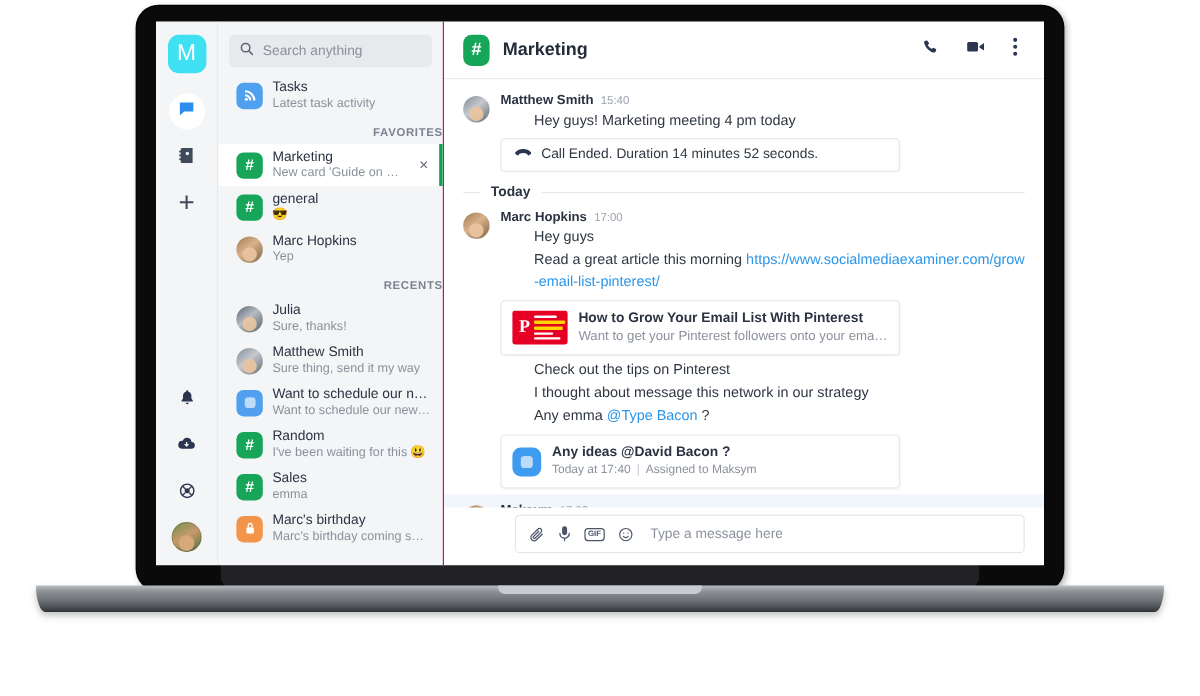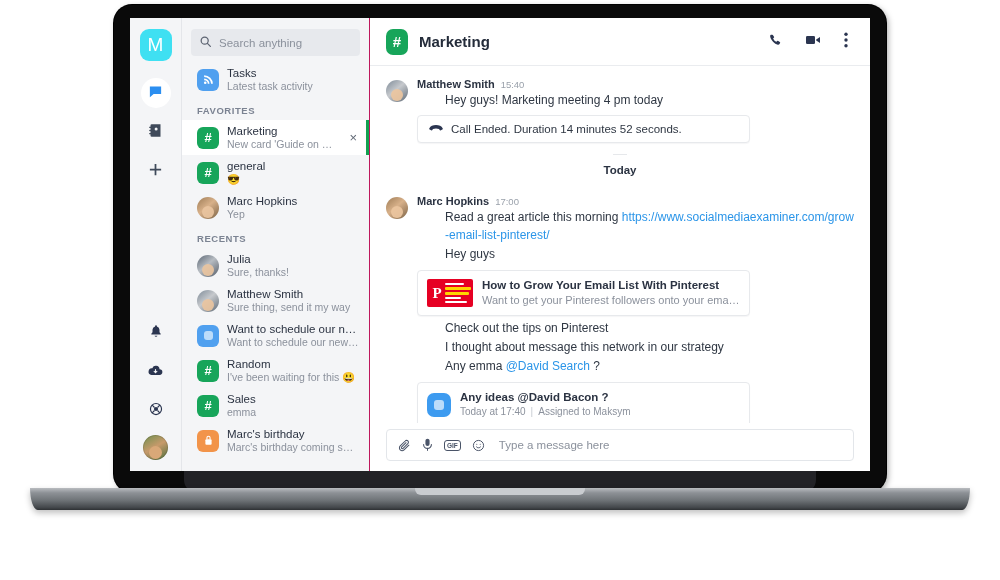--- a/index.html
+++ b/index.html
@@ -94,21 +94,21 @@
   #search-input {
     border: none; background: transparent; outline: none;
     font-family: "Liberation Sans", sans-serif;
     font-size: 11.5px; color: #8b919c; width: 100%;
   }
   #search-input::placeholder { color: #8b919c; }
 
   .list-scroll { overflow: hidden; flex: 1 1 auto; }
   .section-label {
     font-size: 9.5px; font-weight: 700; letter-spacing: .55px;
-    color: #7b8392; padding: 8px 0 4px 15px; text-transform: uppercase;
+    color: #7b8392; padding: 8px 0 4px 15px; text-transform: uppercase; text-align: right;
   }
   .ch-row {
     display: flex; align-items: center; gap: 8px;
     padding: 4px 10px 4px 15px; position: relative; min-height: 31px;
   }
   .ch-row.selected { background: #ffffff; }
   .ch-row.selected::after {
     content: ""; position: absolute; right: 0; top: 0; bottom: 0;
     width: 3px; background: #12a150;
   }
@@ -171,21 +171,21 @@
   .msg-line { font-size: 12px; color: #2f3743; line-height: 18px; margin-top: 1px; margin-left: 28px; }
   .msg-link { color: #2b95e8; text-decoration: none; word-break: break-all; }
 
   .call-bubble {
     margin: 6px 0 2px 0; border: 1px solid #e7e9ec; border-radius: 4px;
     background: #fff; padding: 7px 11px; display: flex; align-items: center; gap: 8px;
     width: 333px; font-size: 11.5px; color: #2f3743;
     box-shadow: 0 1px 1px rgba(20,30,60,.04);
   }
 
-  .day-divider { display: flex; align-items: center; gap: 9px; padding: 7px 16px 3px 16px; flex-direction: column; }
+  .day-divider { display: flex; align-items: center; gap: 9px; padding: 7px 16px 3px 16px; }
   .day-divider .ln { height: 1px; background: #e6e8eb; }
   .day-divider .ln.left { width: 14px; }
   .day-divider .ln.right { flex: 1 1 auto; }
   .day-label { font-size: 11.5px; font-weight: 700; color: #2b3342; }
 
   .card {
     margin: 7px 0 3px 0; width: 333px;
     border: 1px solid #e7e9ec; border-radius: 4px; background: #fff;
     padding: 7px 9px; display: flex; gap: 9px; align-items: center;
     box-shadow: 0 1px 1px rgba(20,30,60,.04);
@@ -225,20 +225,21 @@
   .task-ico span { width: 10px; height: 10px; border-radius: 3px; background: #bcdcfa; }
   .card-sub-row { font-size: 10px; color: #8b919c; line-height: 14px; display: flex; gap: 5px; align-items: center; }
   .card-sub-row .sep { color: #c6cad0; }
 
   
   #composer-wrap { flex: 0 0 auto; padding: 6px 16px 10px 16px; }
   #composer {
     height: 32px; border: 1px solid #e3e6ea; border-radius: 4px;
     display: flex; align-items: center; gap: 11px; padding: 0 11px;
     background: #fff;
+    margin-left: 43px;
   }
   .comp-ico { color: #4a5468; display: flex; align-items: center; }
   #composer-input {
     border: none; outline: none; background: transparent; flex: 1 1 auto;
     font-family: "Liberation Sans", sans-serif; font-size: 11.5px; color: #6b7280;
     margin-left: 3px;
   }
   #composer-input::placeholder { color: #8b919c; }
   .gif-badge {
     border: 1.4px solid #4a5468; border-radius: 3px; font-size: 6.5px;
@@ -497,25 +498,25 @@
           <div class="ln right"></div>
         </div>
 
         <div class="msg">
           <div class="msg-av av-a"></div>
           <div class="msg-body">
             <div class="msg-meta">
               <span class="msg-author">Marc Hopkins</span>
               <span class="msg-time">17:00</span>
             </div>
+            <div class="msg-line">Hey guys</div>
+
             <div class="msg-line">
               <span>Read a great article this morning </span><a class="msg-link" href="#">https://www.socialmediaexaminer.com/grow-email-list-pinterest/</a>
             </div>
-
-            <div class="msg-line">Hey guys</div>
 
             <div class="card">
               <div class="card-thumb">
                 <span class="thumb-p">P</span>
                 <span class="thumb-lines">
                   <i></i>
                     <i></i>
                     <i></i>
                     <i></i>
                     <i></i>
@@ -524,21 +525,21 @@
               <div class="card-body">
                 <div class="card-title">How to Grow Your Email List With Pinterest</div>
                 <div class="card-desc">Want to get your Pinterest followers onto your email list? Di…</div>
               </div>
             </div>
 
             <div class="msg-line">Check out the tips on Pinterest</div>
             <div class="msg-line">I thought about message this network in our strategy</div>
 
             <div class="msg-line">
-              <span>Any emma </span><a class="msg-link" href="#">@David Search</a><span> ?</span>
+              <span>Any emma </span><a class="msg-link" href="#">@Type Bacon</a><span> ?</span>
             </div>
 
             <div class="card">
               <div class="task-ico">
                   <span></span>
                 </div>
               <div class="card-body">
                 <div class="card-title">Any ideas @David Bacon ?</div>
                 <div class="card-sub-row">
                   <span>Today at 17:40</span>

